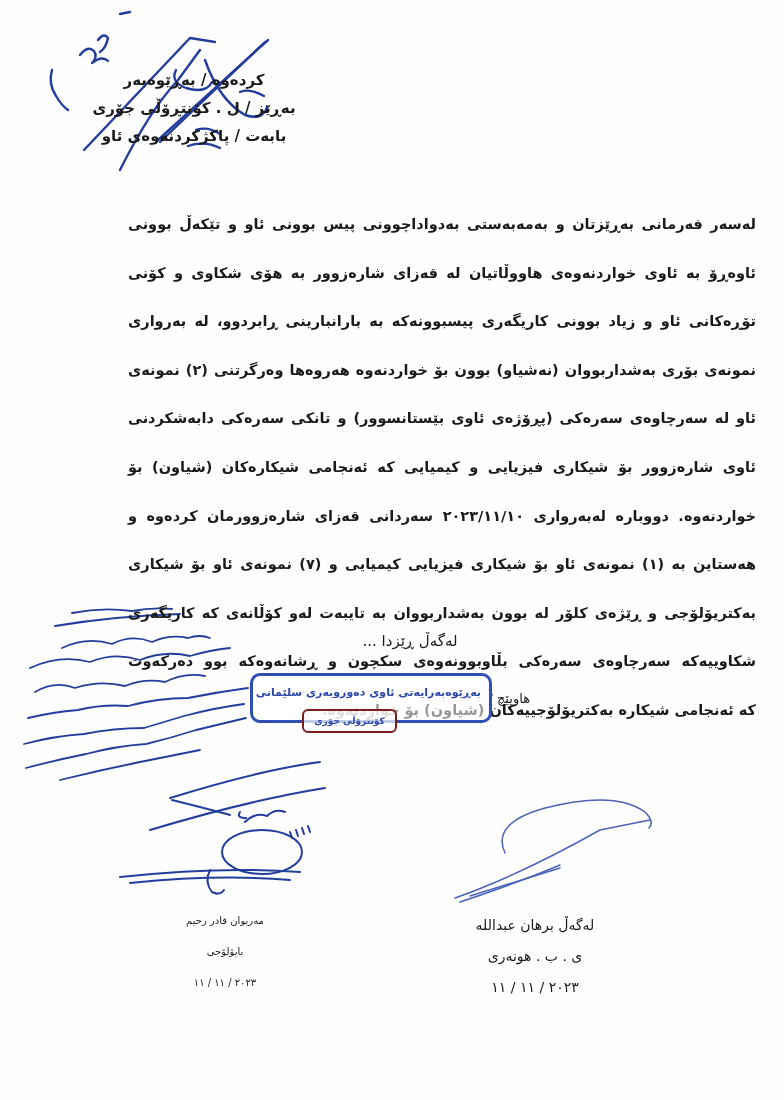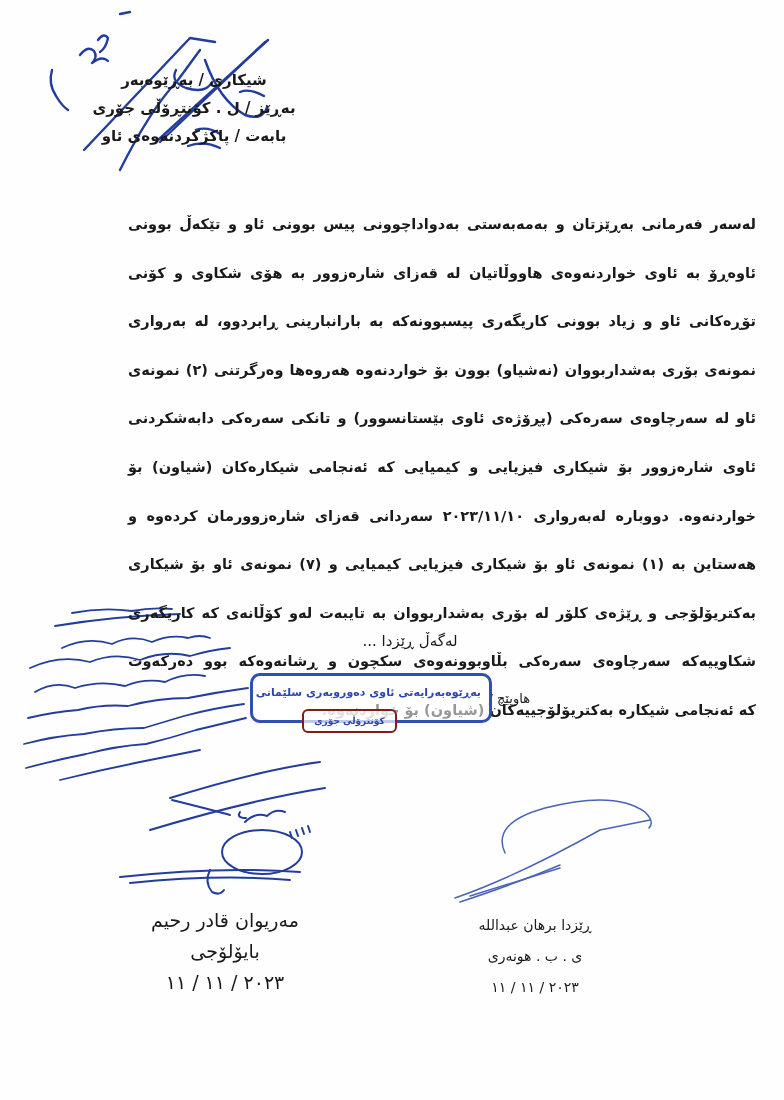--- a/index.html
+++ b/index.html
@@ -16,21 +16,21 @@
     .body-text .line.last { text-align-last: right; }
 
     .closing { position: absolute; left: 330px; top: 632px; width: 160px; text-align: center; font-size: 15px; }
 
     .attachments { position: absolute; right: 250px; top: 690px; width: 340px; font-size: 13px; line-height: 17px; }
     .attachments .att-title { text-align: right; margin-right: 4px; margin-bottom: 2px; }
     .attachments ul { list-style: none; }
     .attachments li { position: relative; padding-right: 16px; text-align: right; white-space: nowrap; }
     .attachments li::before { content: "\2022"; position: absolute; right: 0; top: 0; font-size: 13px; }
 
-    .sig-block { position: absolute; text-align: center; font-size: 19px; line-height: 31px; }
+    .sig-block { position: absolute; text-align: center; font-size: 10px; line-height: 31px; }
     .sig-left { left: 140px; top: 905px; width: 170px; }
     .sig-right { left: 445px; top: 910px; width: 180px; font-size: 14px; }
 
     .stamp { position: absolute; left: 250px; top: 673px; width: 242px; height: 50px; border: 3px solid #2f4fb5; border-radius: 10px; background: rgba(255,255,255,0.55); }
     .stamp-line { position: absolute; left: 8px; right: 8px; top: 10px; font-size: 11px; font-weight: bold; color: #2b47ad; text-align: center; white-space: nowrap; }
     .stamp-sub { position: absolute; left: 55px; top: 709px; width: 95px; height: 24px; border: 2px solid #7f1d1d; border-radius: 6px; background: rgba(255,255,255,0.7); font-size: 9px; color: #2b47ad; text-align: center; line-height: 20px; font-weight: bold; }
 
     svg.ink { position: absolute; left: 0; top: 0; pointer-events: none; }
   </style>
 </head>
@@ -85,35 +85,35 @@
       <g stroke="#4a63b8" stroke-width="1.5">
         <path d="M505 853 q-14 -30 40 -45 q70 -18 100 4 q10 10 4 16"></path>
         <path d="M455 898 Q520 875 600 830 L650 820"></path>
         <path d="M460 902 Q520 882 560 865"></path>
         <path d="M470 896 L560 868"></path>
       </g>
     </g>
   </svg>
 
   <div class="header rtl">
-    <div>شیکاری / بەڕێوەبەر</div>
+    <div>کردەوە / بەڕێوەبەر</div>
     <div>بەڕێز / ل . کۆنتڕۆڵی جۆری</div>
     <div>بابەت / پاکژکردنەوەی ئاو</div>
   </div>
 
   <div class="body-text rtl">
     <span class="line">لەسەر فەرمانی بەڕێزتان و بەمەبەستی بەدواداچوونی پیس بوونی ئاو و تێکەڵ بوونی</span>
     <span class="line">ئاوەڕۆ بە ئاوی خواردنەوەی هاووڵاتیان لە قەزای شارەزوور بە هۆی شکاوی و کۆنی</span>
     <span class="line">تۆڕەکانی ئاو و زیاد بوونی کاریگەری پیسبوونەکە بە بارانبارینی ڕابردوو، لە بەرواری</span>
     <span class="line">نمونەی بۆری بەشداربووان (نەشیاو) بوون بۆ خواردنەوە هەروەها وەرگرتنی (٢) نمونەی</span>
     <span class="line">ئاو لە سەرچاوەی سەرەکی (پڕۆژەی ئاوی بێستانسوور) و تانکی سەرەکی دابەشکردنی</span>
     <span class="line">ئاوی شارەزوور بۆ شیکاری فیزیایی و کیمیایی کە ئەنجامی شیکارەکان (شیاون) بۆ</span>
     <span class="line">خواردنەوە. دووبارە لەبەرواری ٢٠٢٣/١١/١٠ سەردانی قەزای شارەزوورمان کردەوە و</span>
     <span class="line">هەستاین بە (١) نمونەی ئاو بۆ شیکاری فیزیایی کیمیایی و (٧) نمونەی ئاو بۆ شیکاری</span>
-    <span class="line">بەکتریۆلۆجی و ڕێژەی کلۆر لە بۆری بەشداربووان بە تایبەت لەو کۆڵانەی کە کاریگەری</span>
+    <span class="line">بەکتریۆلۆجی و ڕێژەی کلۆر لە بوون بەشداربووان بە تایبەت لەو کۆڵانەی کە کاریگەری</span>
     <span class="line">شکاوییەکە سەرچاوەی سەرەکی بڵاوبوونەوەی سکچون و ڕشانەوەکە بوو دەرکەوت</span>
     <span class="line last">کە ئەنجامی شیکارە بەکتریۆلۆجییەکان (شیاون) بۆ خواردنەوە.</span>
   </div>
 
   <div class="closing rtl">لەگەڵ ڕێزدا ...</div>
 
   <div class="attachments rtl">
     <div class="att-title">هاوپێچ /</div>
   </div>
 
@@ -122,18 +122,18 @@
   </div>
   <div class="stamp-sub rtl" style="left:302px; top:709px;">کۆنترۆڵی جۆری</div>
 
   <div class="sig-block sig-left rtl">
     <div>مەریوان قادر رحیم</div>
     <div>بایۆلۆجی</div>
     <div>٢٠٢٣ / ١١ / ١١</div>
   </div>
 
   <div class="sig-block sig-right rtl">
-    <div>ڕێزدا برهان عبدالله</div>
+    <div>لەگەڵ برهان عبدالله</div>
     <div>ی . ب . هونەری</div>
     <div>٢٠٢٣ / ١١ / ١١</div>
   </div>
 
 </div>
 
 </body></html>

